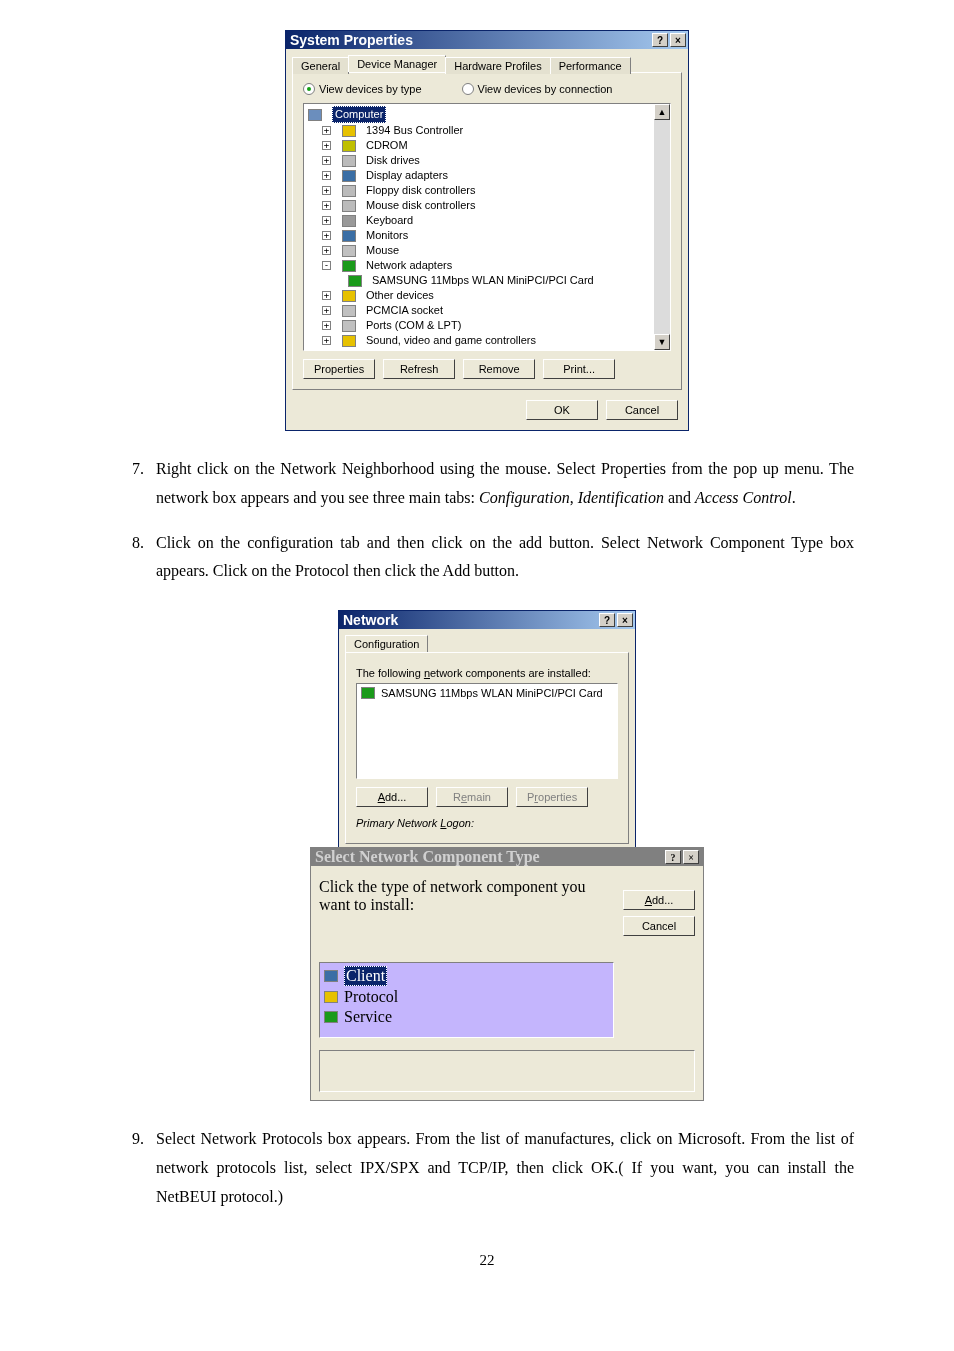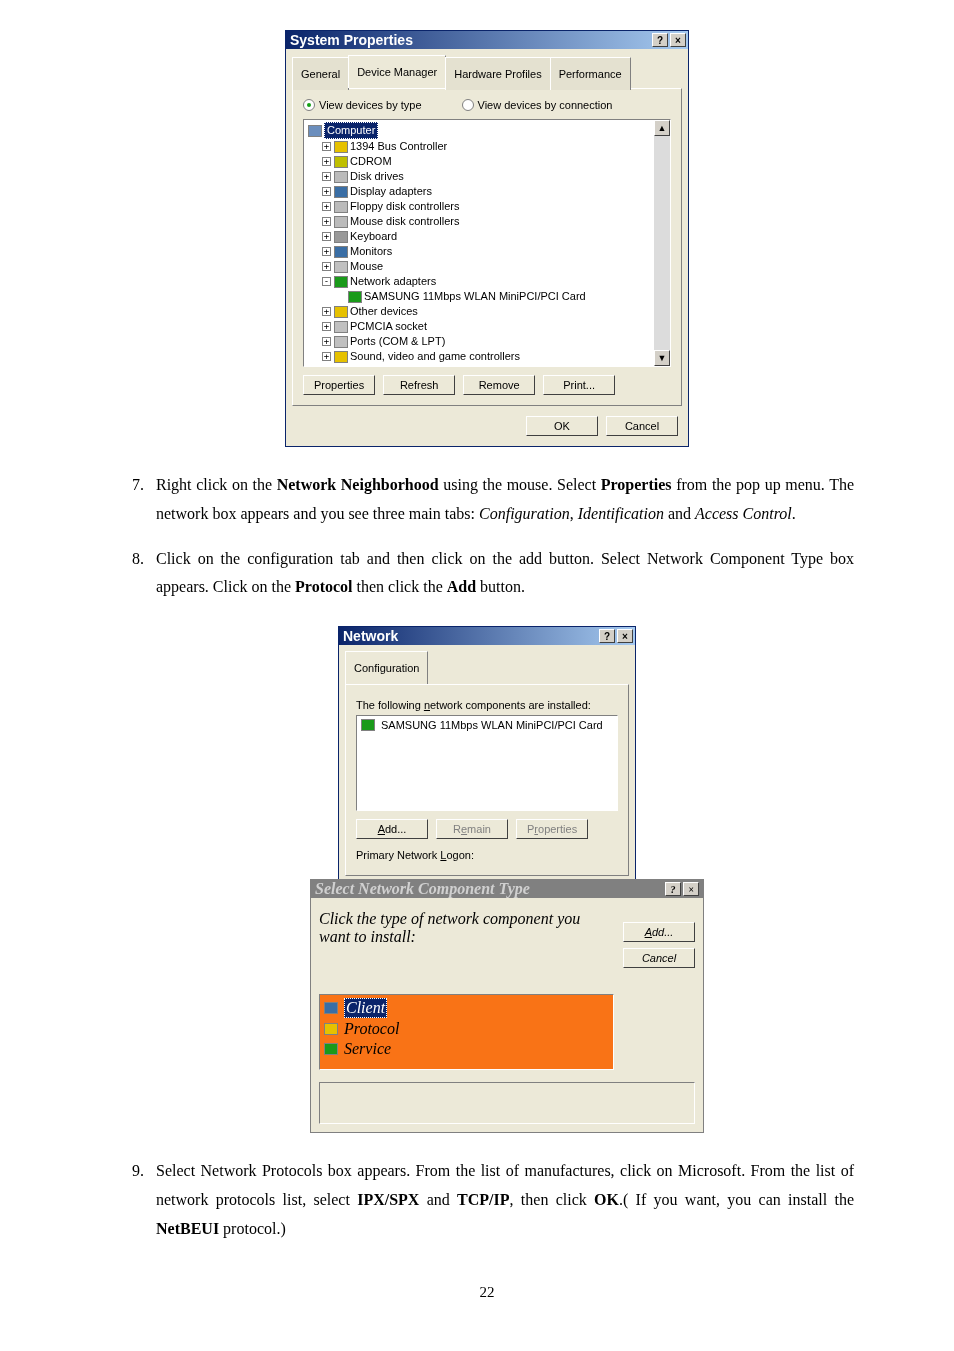--- a/index.html
+++ b/index.html
@@ -47,21 +47,21 @@
     margin-left: 2px;
   }
   .tabs {
     display: flex;
     padding: 6px 6px 0 6px;
   }
   .tab {
     border-top: 1px solid #fff;
     border-left: 1px solid #fff;
     border-right: 1px solid #808080;
-    padding: 10px 8px;
+    padding: 2px 8px;
     background: #ece9d8;
     position: relative;
     margin-right: -1px;
   }
   .tab.inactive {
     top: 2px;
     background: #e4e1d0;
   }
   .tabpanel {
     margin: 0 6px 6px 6px;
@@ -84,21 +84,21 @@
     border-top: 1px solid #808080;
     border-left: 1px solid #808080;
     border-right: 1px solid #fff;
     border-bottom: 1px solid #fff;
     padding: 2px;
     overflow: hidden;
     position: relative;
   }
   .treebox { height: 248px; }
   .tree { list-style: none; margin: 0; padding: 0 0 0 2px; font-size: 11px; line-height: 15px; }
-  .tree li { white-space: nowrap; display: flex; align-items: center; gap: 0; }
+  .tree li { white-space: nowrap; display: flex; align-items: center; gap: 8px; }
   .expander {
     width: 9px; height: 9px;
     border: 1px solid #808080;
     display: inline-flex; align-items: center; justify-content: center;
     font-size: 9px; line-height: 7px;
     margin-right: 3px;
     background: #fff;
     font-family: monospace;
   }
   .indent1 { padding-left: 14px; }
@@ -148,44 +148,44 @@
   .bottom-buttons { padding: 4px 10px 10px 0; display: flex; gap: 8px; justify-content: flex-end; }
 
   
   ol.instructions {
     font-size: 16px;
     line-height: 1.8;
     padding-left: 28px;
     margin: 24px 0;
   }
   ol.instructions > li { margin-bottom: 16px; text-align: justify; padding-left: 8px; }
-  .bold { font-weight: bold; }
+  .bold { font-weight: normal; }
   .ital { font-style: italic; }
 
   
   .netdlg-stack { margin: 0 auto; width: 354px; position: relative; }
   .netcard-list { height: 96px; }
   .select-label { margin: 4px 0; }
   .select-type-box {
-    background: #f97316;
+    background: #c4b5fd;
     border-top: 1px solid #808080;
     border-left: 1px solid #808080;
     border-right: 1px solid #fff;
     border-bottom: 1px solid #fff;
     padding: 2px; height: 76px; margin-top: 48px;
   }
   .type-item { display: flex; align-items: center; gap: 4px; padding: 1px 2px; }
   .type-item.sel .lbl { background: #0a246a; color: #fff; border: 1px dotted #fff; padding: 0 1px; }
   .underline-accel { text-decoration: underline; }
   .flex-col { display: flex; flex-direction: column; gap: 6px; }
   .pagenum { text-align: center; font-size: 15px; margin-top: 40px; font-family: "Times New Roman", serif; }
 
   .dlg1 { width: 404px; }
   .dlg2 { width: 298px; }
-  .dlg3 { width: 394px; position: relative; margin-left: 0; margin-top: -4px; font-style: italic; }
+  .dlg3 { width: 394px; position: relative; margin-left: 0; margin-top: -4px; }
 
   .select-type-title {
     background: #808080; color: #d0d0d0;
     font-weight: bold; padding: 2px 4px 2px 4px;
     display: flex; justify-content: space-between; align-items: center;
     height: 18px;
   }
   .windark-btn {
     width: 16px; height: 14px;
     background: #d4d0c8;
@@ -376,21 +376,21 @@
           <div class="type-item">
             <span class="icon net"></span>
             <span>SAMSUNG 11Mbps WLAN MiniPCI/PCI Card</span>
           </div>
         </div>
         <div class="btnrow">
           <div class="winbutton"><span></span><span class="underline-accel">A</span><span>dd...</span></div>
           <div class="winbutton disabled"><span>R</span><span class="underline-accel">e</span><span>main</span></div>
           <div class="winbutton disabled"><span>P</span><span class="underline-accel">r</span><span>operties</span></div>
         </div>
-        <div class="select-label" style="margin-top:10px;">
+        <div class="select-label" style="margin-top:10px;font-style:italic;">
           <span>Primary Network </span><span class="underline-accel">L</span><span>ogon:</span>
         </div>
       </div>
     </div>
 
     <div class="overlay-dlg dlg3">
       <div class="select-type-title">
         <span>Select Network Component Type</span>
         <div class="titlebtns">
           <div class="windark-btn">?</div>

